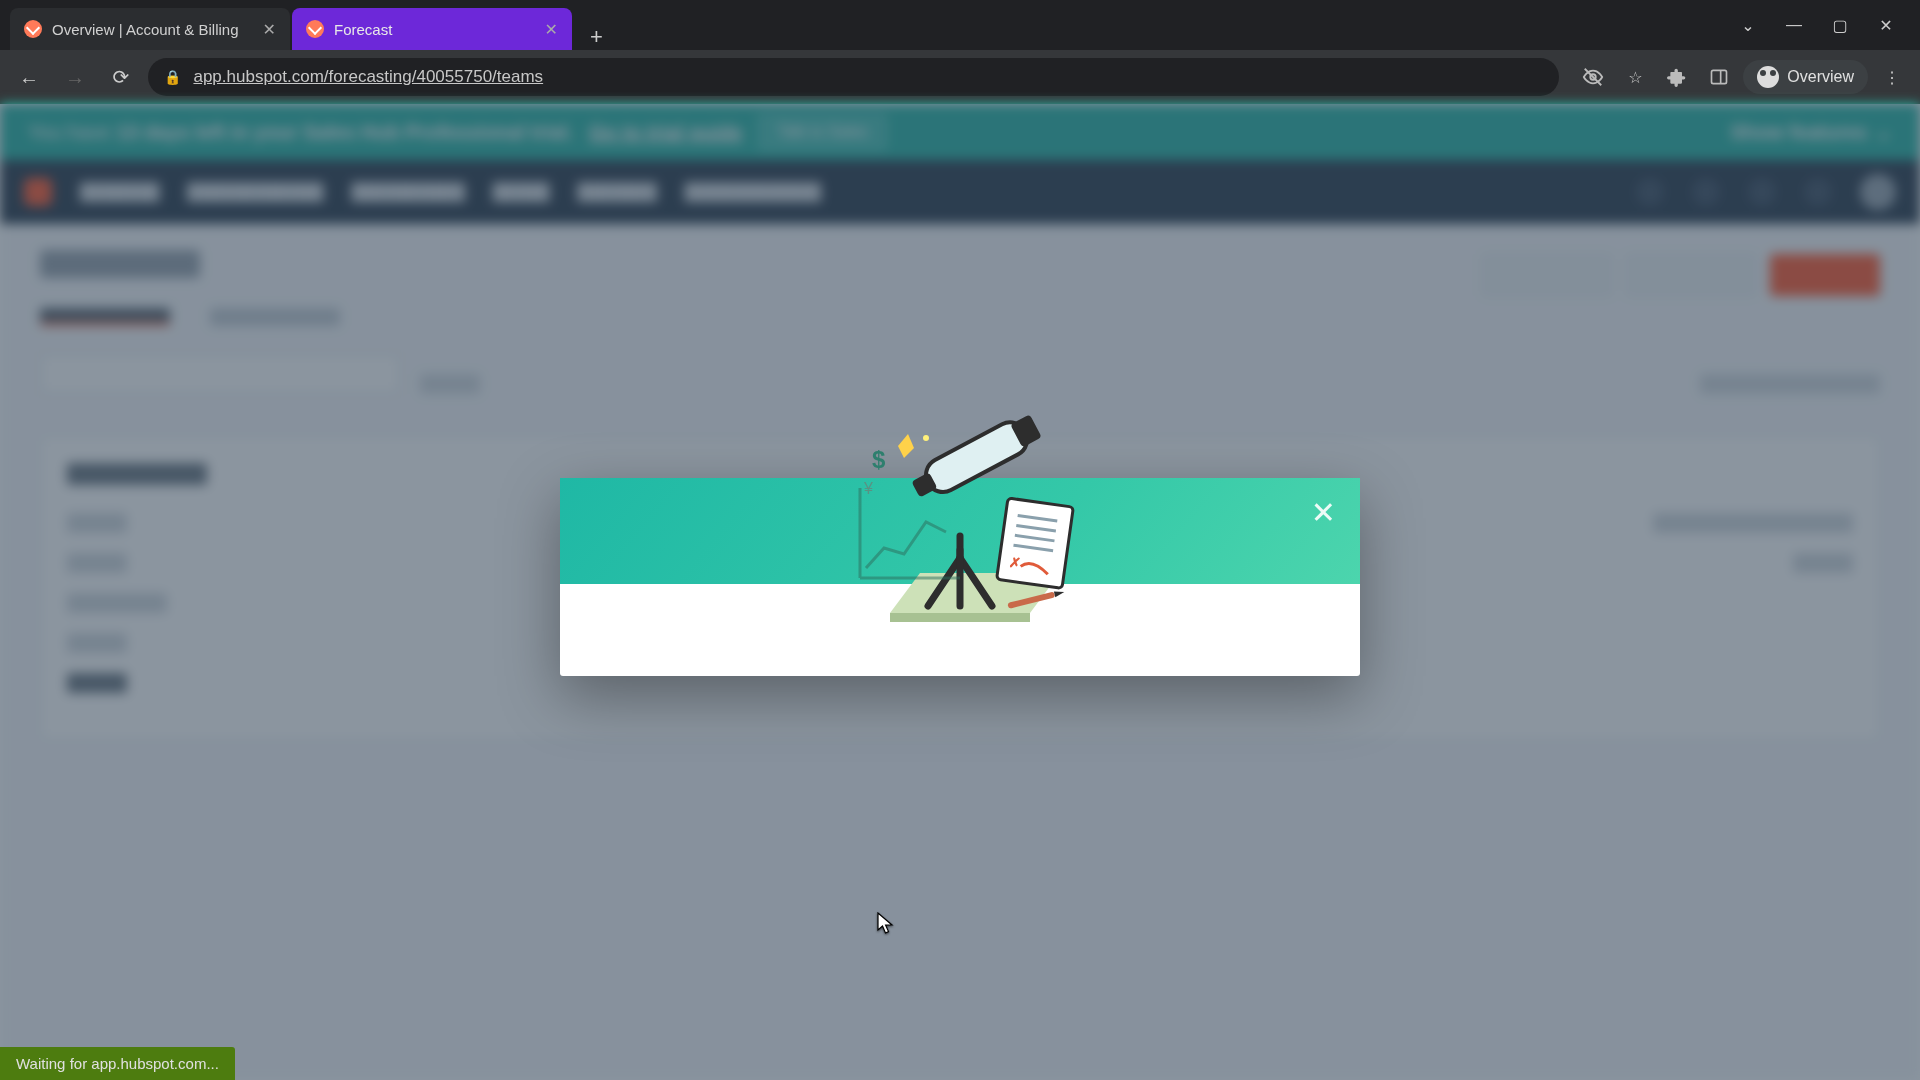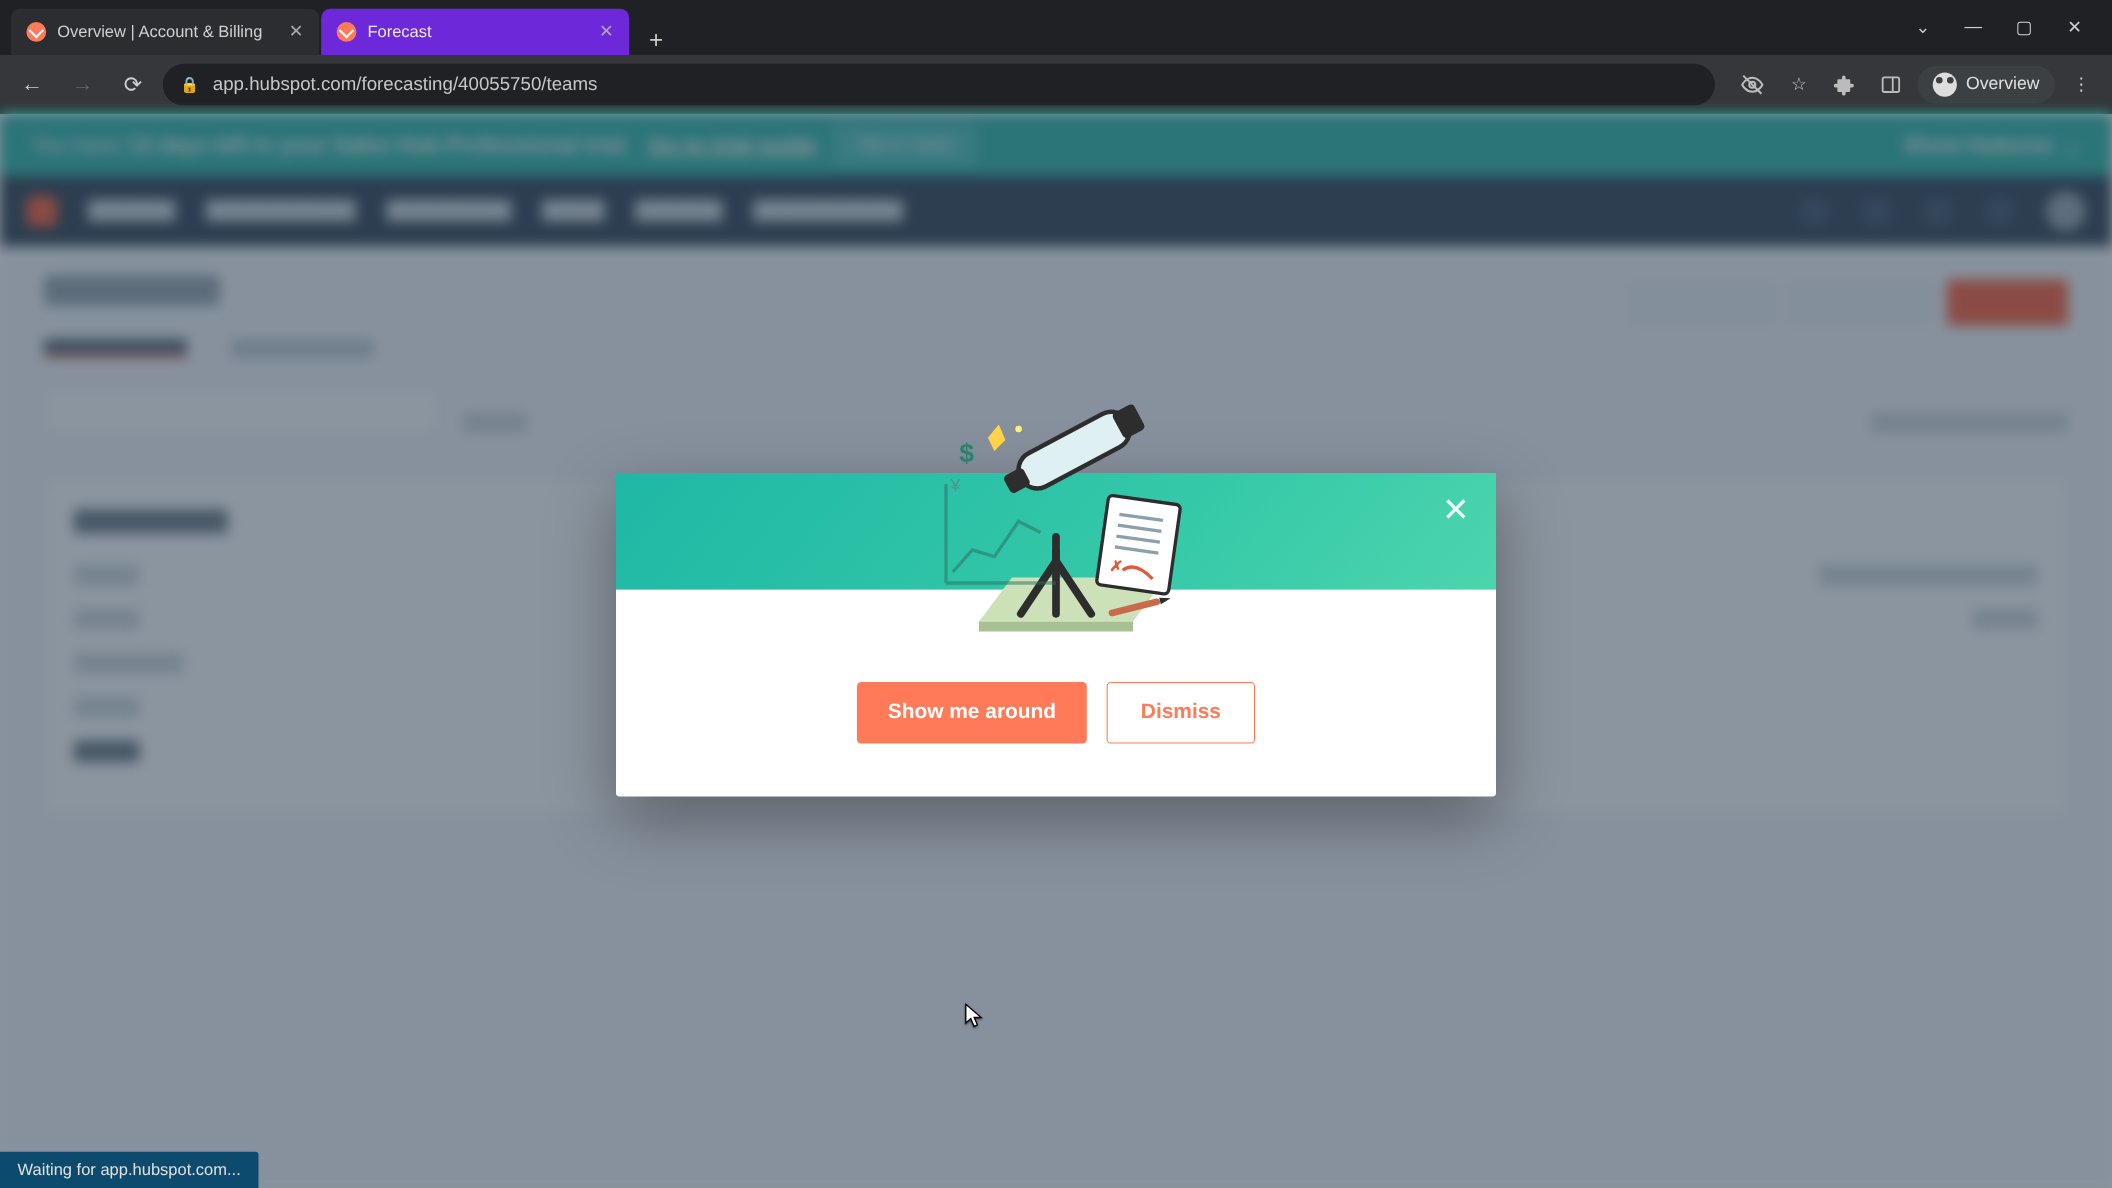--- a/index.html
+++ b/index.html
@@ -14,21 +14,21 @@
   .tab .close { margin-left: auto; color:#aaa; font-size:16px; cursor:pointer;}
   .newtab-btn { color:#ccc; font-size:22px; padding:0 16px; cursor:pointer;}
   .window-controls{ margin-left:auto; display:flex; gap:6px; padding-right:14px; align-self:center;}
   .window-controls span{ width:40px;height:32px;display:flex;align-items:center;justify-content:center;color:#ccc;font-size:16px;cursor:pointer;}
 
   .addr-bar { background:#35373a; height:54px; display:flex; align-items:center; padding:0 10px; gap:8px;}
   .nav-icon-btn{ width:38px;height:38px;display:flex;align-items:center;justify-content:center;color:#ccc;border-radius:50%;cursor:pointer;font-size:20px;}
   .nav-icon-btn.disabled{ color:#666;}
   .url-field{ flex:1; background:#202124; height:38px; border-radius:19px; display:flex;align-items:center; padding:0 16px; gap:12px; color:#ccc; font-size:17px;}
   .lock-ico{ font-size:14px;}
-  .url-text{ color:#c7c7c7;}
+  .url-text{ color:#c7c7c7;text-decoration:underline;}
   .right-icons{ display:flex; gap:6px; align-items:center; padding-left:8px;}
   .right-icons .ic{ width:36px;height:36px;display:flex;align-items:center;justify-content:center;color:#ccc;cursor:pointer;}
   .incognito-badge{ background:#3c4043; color:#e0e0e0; padding:6px 14px; border-radius:18px; display:flex;align-items:center;gap:8px; font-size:16px;}
   .incog-ico{ width:22px;height:22px;background:#ddd;border-radius:50%;position:relative;}
   .incog-ico::before{content:"";position:absolute;top:4px;left:3px;width:6px;height:6px;background:#3c4043;border-radius:50%;}
   .incog-ico::after{content:"";position:absolute;top:4px;right:3px;width:6px;height:6px;background:#3c4043;border-radius:50%;}
 
   
   .page-area{ position:relative; height:calc(1080px - 104px); background:#fff;}
   .page-content{ position:absolute; inset:0; filter: blur(6px); pointer-events:none;}
@@ -71,21 +71,21 @@
   .modal-hero{ background:linear-gradient(130deg,#1fb8a5 0%, #34c8a8 60%, #4cd5ad 100%); padding:50px 50px 56px; text-align:center; position:relative;}
   .modal-close{ position:absolute; top:20px; right:24px; color:rgba(255,255,255,.9); font-size:30px; cursor:pointer; line-height:1;}
   .modal-title{ color:#fff; font-size:44px; font-weight:800; line-height:1.25; margin-top:170px; letter-spacing:.3px;}
   .illus{ position:absolute; top:-70px; left:50%; transform:translateX(-50%); width:300px; height:250px;}
   .modal-body{ padding:44px 60px 48px; text-align:center;}
   .modal-desc{ color:#4a5a68; font-size:20px; line-height:1.65;}
   .modal-actions{ margin-top:40px; display:flex; justify-content:center; gap:18px;}
   .btn-primary{ background:#ff7a59; color:#fff; border:none; padding:16px 28px; font-size:19px; font-weight:600; border-radius:4px; cursor:pointer;}
   .btn-secondary{ background:#fff; color:#ff7a59; border:1.5px solid #ff7a59; padding:16px 30px; font-size:19px; font-weight:600; border-radius:4px; cursor:pointer;}
 
-  .status-strip{ position:absolute; bottom:0; left:0; background:#0c4a6e; color:#e0e0e0; padding:8px 16px; font-size:15px; border-top-right-radius:3px;}
+  .status-strip{ position:absolute; bottom:0; left:0; background:#4d7c0f; color:#e0e0e0; padding:8px 16px; font-size:15px; border-top-right-radius:3px;}
 
   
   .cursor{ position:absolute; width:18px; height:24px; pointer-events:none; z-index:9999;}
   .cursor svg{ filter:drop-shadow(0 1px 1px rgba(0,0,0,.6));}
 </style>
 </head>
 <body>
 
 <div class="browser-top">
   <div class="tab">
@@ -259,24 +259,20 @@
             <g transform="translate(50,80)" stroke="#2d6d5c" stroke-width="3" fill="none" opacity=".5">
               <line x1="0" y1="90" x2="0" y2="0"></line>
               <line x1="0" y1="90" x2="100" y2="90"></line>
               <polyline points="6,80 24,60 44,66 66,34 86,44"></polyline>
             </g>
           </svg>
         </div>
         <span class="modal-close">✕</span>
       </div>
       <div class="modal-body">
-        <div class="modal-actions">
-          <button class="btn-primary">Show me around</button>
-          <button class="btn-secondary">Dismiss</button>
-        </div>
       </div>
     </div>
   </div>
 
   <div class="status-strip">Waiting for app.hubspot.com...</div>
 </div>
 
 <div class="cursor" id="cursor" style="left: 877px; top: 912px;">
   <svg width="18" height="24" viewBox="0 0 18 24">
     <path d="M1 1 L1 18 L5.5 14 L8.5 21 L11.5 19.6 L8.6 13 L15 13 Z" fill="#fff" stroke="#000" stroke-width="1.2"></path>

